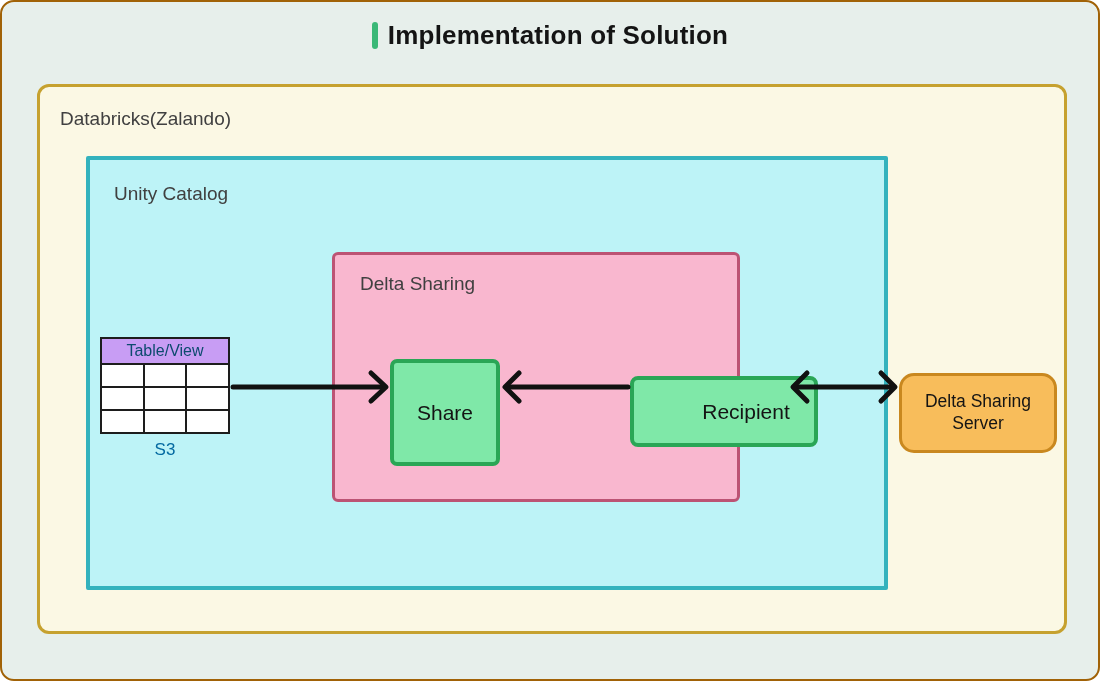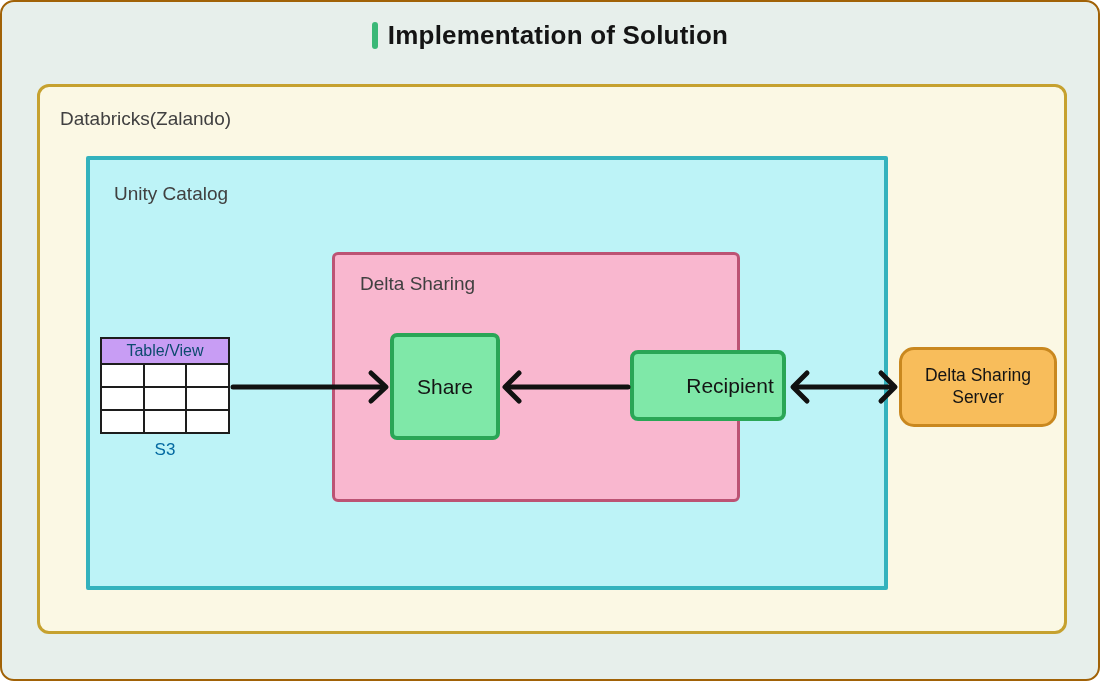--- a/index.html
+++ b/index.html
@@ -112,32 +112,33 @@
   }
   
   .node {
     position: absolute;
     box-sizing: border-box;
     display: flex;
     align-items: center;
     justify-content: center;
     text-align: center;
     color: #141414;
+    margin-top: 26px;
   }
   .share {
     left: 388px; top: 331px;
     width: 110px; height: 107px;
     background: #7fe8a8;
     border: 4px solid #2aa656;
     border-radius: 7px;
     font-size: 21px;
   }
   .recipient {
     left: 628px; top: 348px;
-    width: 156px; height: 71px;
+    width: 188px; height: 71px;
     background: #7fe8a8;
     border: 4px solid #2aa656;
     border-radius: 8px;
     font-size: 21px;
     padding-left: 44px;
   }
   .server {
     left: 897px; top: 345px;
     width: 158px; height: 80px;
     background: #f8bd5b;

